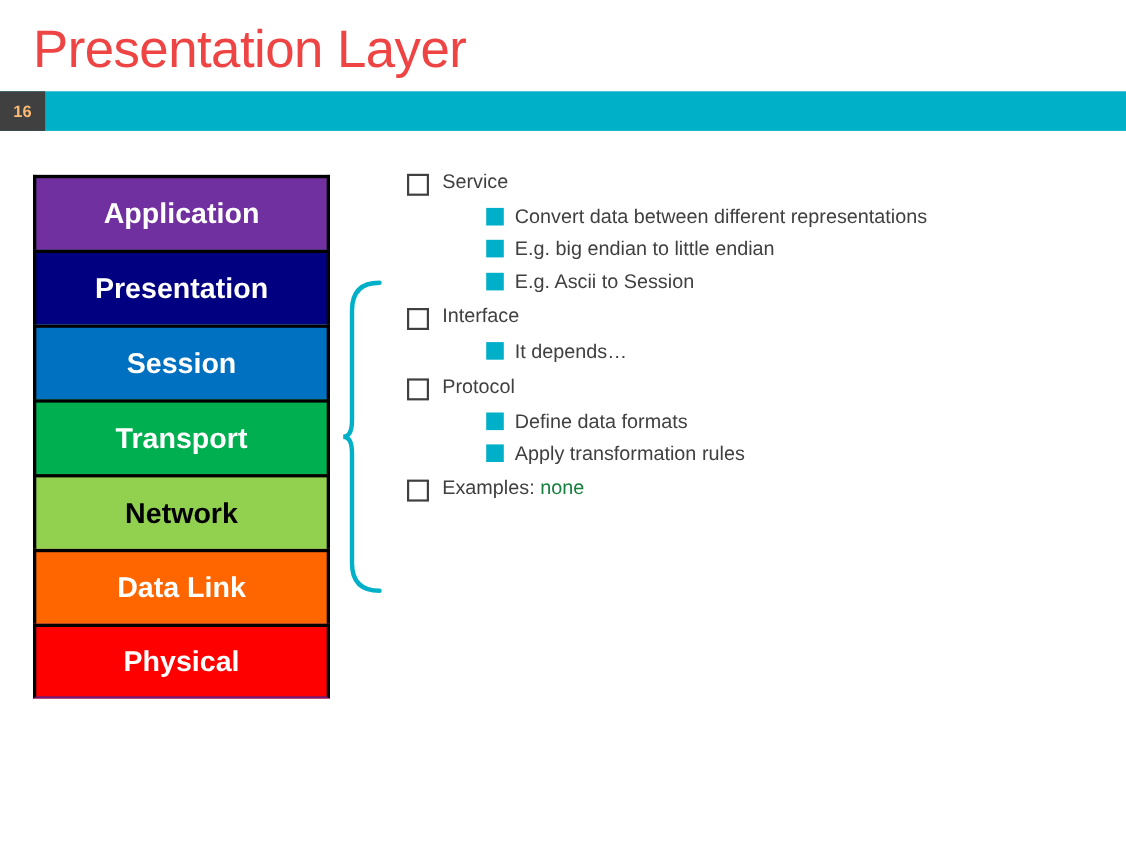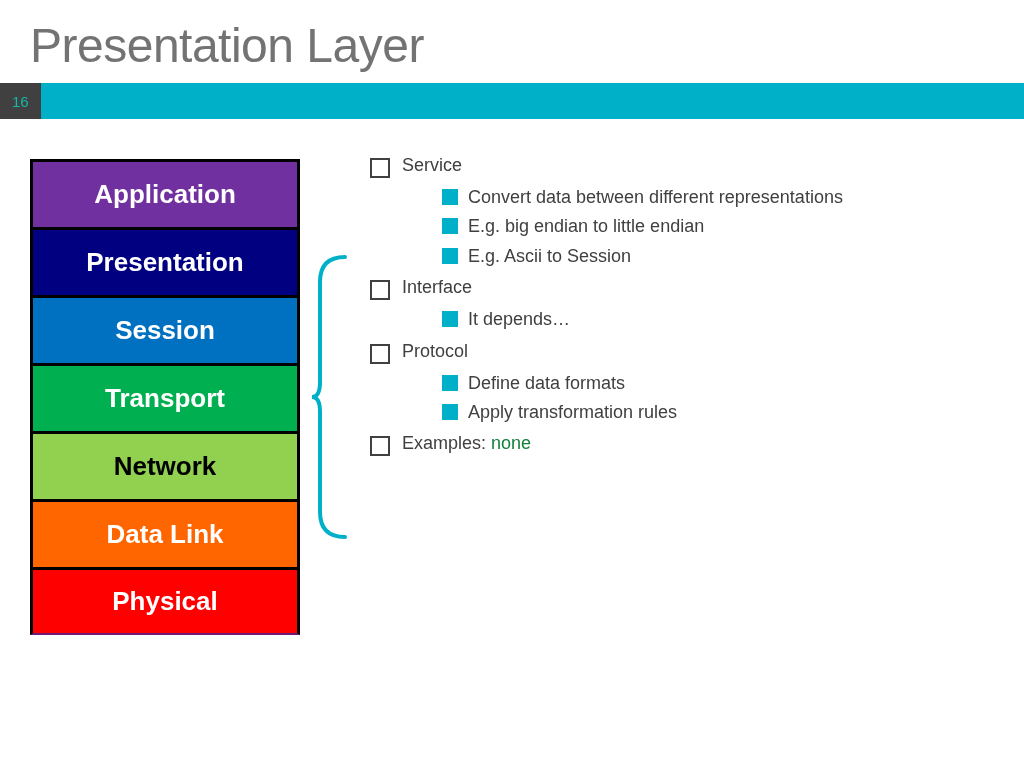--- a/index.html
+++ b/index.html
@@ -11,37 +11,37 @@
       overflow: hidden;
     }
 
     
     .header {
       padding: 18px 30px 10px 30px;
     }
     .page-title {
       font-size: 48px;
       font-weight: 300;
-      color: #737373;
+      color: #ef4444;
       letter-spacing: -0.5px;
     }
 
     
     .slide-bar {
       display: flex;
       align-items: center;
       height: 36px;
       background: #00B0C8;
       margin: 0;
     }
     .slide-number {
       background: #404040;
-      color: #14b8a6;
+      color: #fdba74;
       font-size: 15px;
-      font-weight: normal;
+      font-weight: bold;
       padding: 6px 12px;
       height: 100%;
       display: flex;
       align-items: center;
     }
 
     
     .main-content {
       display: flex;
       padding: 30px 30px 20px 30px;

